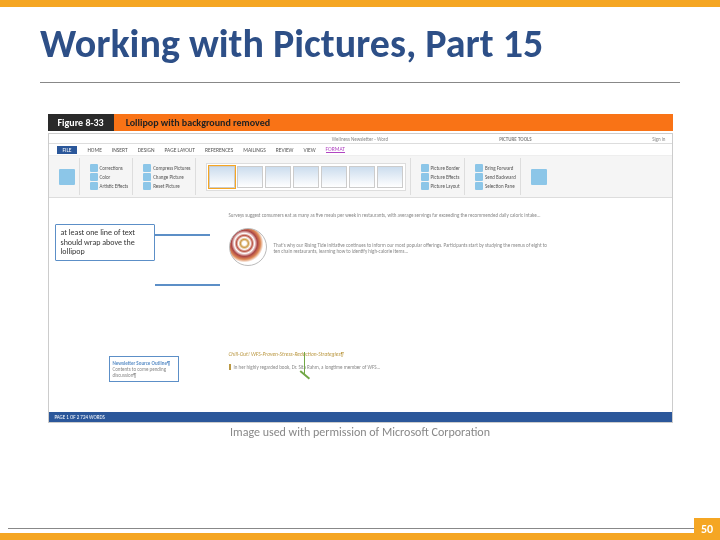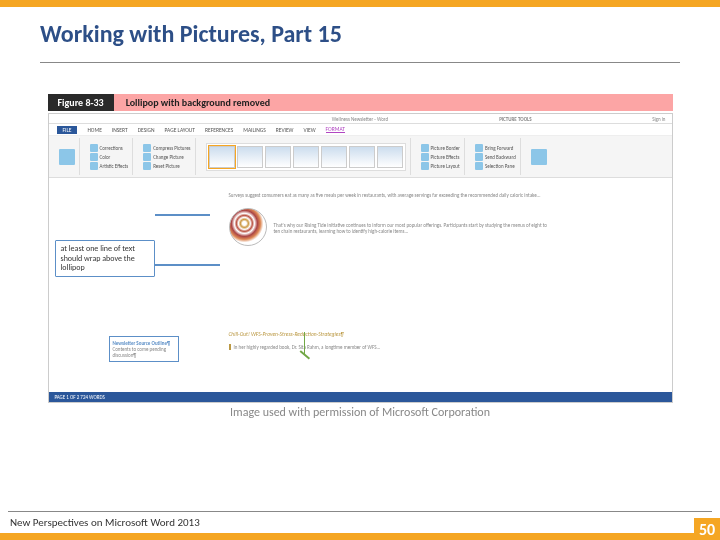--- a/index.html
+++ b/index.html
@@ -1,25 +1,25 @@
 <!DOCTYPE html>
 <html><head>
 <meta charset="utf-8">
 <style>
   * { box-sizing: border-box; margin: 0; padding: 0; }
   body { width: 720px; height: 540px; font-family: Calibri, Arial, sans-serif; background: #fff; position: relative; overflow: hidden; }
   .top-accent { height: 7px; background: #f5a623; width: 100%; }
   .title-area { padding: 12px 40px 8px 40px; }
-  .title { font-size: 24px; font-weight: bold; color: #2d4f87; font-family: Calibri, Arial, sans-serif; }
+  .title { font-size: 40px; font-weight: bold; color: #2d4f87; font-family: Calibri, Arial, sans-serif; }
   .title-rule { border: none; border-top: 1.5px solid #888; margin: 6px 40px 0 40px; }
   .content { padding: 30px 45px 0 45px; }
   .figure-wrap { width: 625px; margin: 0 auto; }
   .fig-caption-bar { display: flex; height: 18px; align-items: center; margin-bottom: 2px; }
   .fig-label { background: #2a2a2a; color: #fff; font-size: 10px; padding: 2px 10px; font-weight: bold; }
-  .fig-title { background: #fca5a5; color: #222; font-size: 10px; padding: 2px 12px; flex: 1; font-weight: bold; }
+  .fig-title { background: #f97316; color: #222; font-size: 10px; padding: 2px 12px; flex: 1; font-weight: bold; }
   .fig-body { border: 1px solid #ccc; width: 625px; height: 290px; background: #fff; position: relative; font-size: 6px; color: #444; }
   
   .win-title { background: #fff; height: 10px; border-bottom: 1px solid #ddd; display:flex; justify-content:center; align-items:center; font-size:5px; color:#888; position:relative;}
   .win-title .pt { position:absolute; right:140px; font-size:5px; color:#888; font-weight:bold;}
   .win-title .signin { position:absolute; right:6px; font-size:5px; }
   .ribbon-tabs { background: #fff; height: 12px; display:flex; gap:10px; padding-left:8px; align-items:center; font-size:5.5px; color:#555; border-bottom:1px solid #eee;}
   .ribbon-tabs .tab { color:#555; }
   .ribbon-tabs .tab.file { background:#2b579a; color:#fff; padding:1px 6px; }
   .ribbon-tabs .tab.active { color:#b146c2; border-bottom:1px solid #b146c2; }
   .ribbon { height: 42px; background:#f5f5f5; border-bottom:1px solid #ddd; display:flex; align-items:center; padding: 2px 6px; gap:6px; font-size:5px; }
@@ -27,33 +27,33 @@
   .r-btn { display:flex; align-items:center; gap:2px; color:#555; }
   .r-ico { width:8px; height:8px; background:#8cc6e8; border-radius:1px; }
   .r-ico.big { width:16px; height:16px; }
   .style-gallery { display:flex; gap:2px; padding:2px; background:#fff; border:1px solid #ddd; }
   .style-thumb { width:26px; height:22px; background:linear-gradient(#cde,#fff); border:1px solid #ccc; }
   .style-thumb.sel { outline:1px solid #f5a623; }
   .doc-area { position:absolute; top:64px; left:0; right:0; bottom:14px; background:#fff; padding:8px 60px; }
   .doc-page { background:#fff; width:100%; height:100%; position:relative; font-size:5.5px; line-height:1.3; color:#666; }
   .lollipop { position:absolute; top:22px; left:120px; width:38px; height:38px; border-radius:50%; background: radial-gradient(circle at 40% 40%, #fff 2px, #c94 4px, #fff 6px, #b54 8px, #fff 10px, #a44 13px, #d85 16px, #fff 19px); border:1px solid #bbb; }
   .para { position:absolute; font-size:5px; color:#888; line-height:1.2; }
-  .callout { position:absolute; background:#fff; border:1.5px solid #71a745; padding:3px 5px; font-size:8px; color:#333; line-height:1.2; border-radius:1px;margin-top:36px; }
+  .callout { position:absolute; background:#fff; border:1.5px solid #71a745; padding:3px 5px; font-size:8px; color:#333; line-height:1.2; border-radius:1px; }
   .callout.blue { border-color:#5c8fc7; }
   .callout-line { position:absolute; background:#71a745; }
   .callout-line.blue { background:#5c8fc7; }
   .doc-heading { position:absolute; color:#b94; font-size:5.5px; font-style:italic; }
   .bullet-block { position:absolute; font-size:5px; color:#888; border-left:2px solid #b94; padding-left:3px; line-height:1.2;}
   .status-bar { position:absolute; bottom:0; left:0; right:0; height:10px; background:#2b579a; color:#fff; font-size:5px; display:flex; align-items:center; padding:0 6px; }
   .credit { text-align:center; font-size:12px; color:#888; margin-top:2px; }
   .footer { position:absolute; bottom:0; left:0; right:0; }
   .footer-rule { border:none; border-top:1.5px solid #888; margin:0 8px; }
   .footer-accent { height:7px; background:#f5a623; margin-top:4px; }
   .footer-row { display:flex; justify-content:space-between; padding:4px 10px 0 10px; font-size:11px; color:#333; }
-  .page-num { background:#f5a623; color:#fff; width:26px; height:22px; display:flex; align-items:center; justify-content:center; font-size:16px; font-weight:bold; position:absolute; right:0; bottom:0;}
+  .page-num { background:#f5a623; color:#fff; width:26px; height:22px; display:flex; align-items:center; justify-content:center; font-size:12px; font-weight:bold; position:absolute; right:0; bottom:0;}
 </style>
 </head>
 <body>
 
 <div class="top-accent"></div>
 
 <div class="title-area">
   <h1 class="title">Working with Pictures, Part 15</h1>
 </div>
 <hr class="title-rule">
@@ -190,19 +190,15 @@
       <div class="status-bar">
         <span>PAGE 1 OF 2   724 WORDS</span>
       </div>
     </div>
     <div class="credit">Image used with permission of Microsoft Corporation</div>
   </div>
 </div>
 
 <div class="footer">
   <hr class="footer-rule">
-  <div class="footer-row">
-    <span>New Perspectives on Microsoft Word 2013</span>
-    <span style="width:30px;"></span>
-  </div>
   <div class="footer-accent"></div>
   <div class="page-num">50</div>
 </div>
 
 </body></html>

